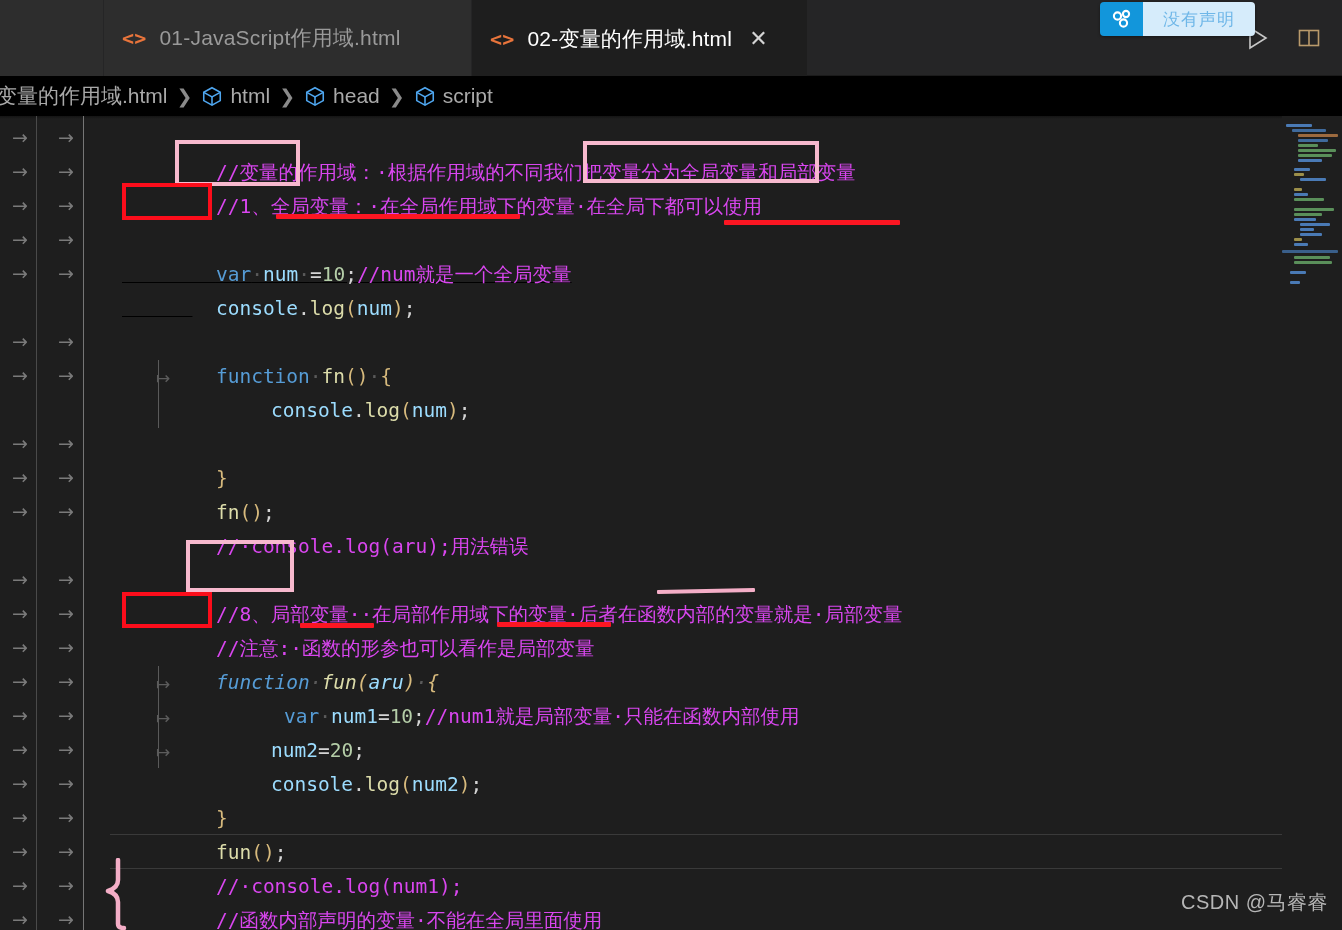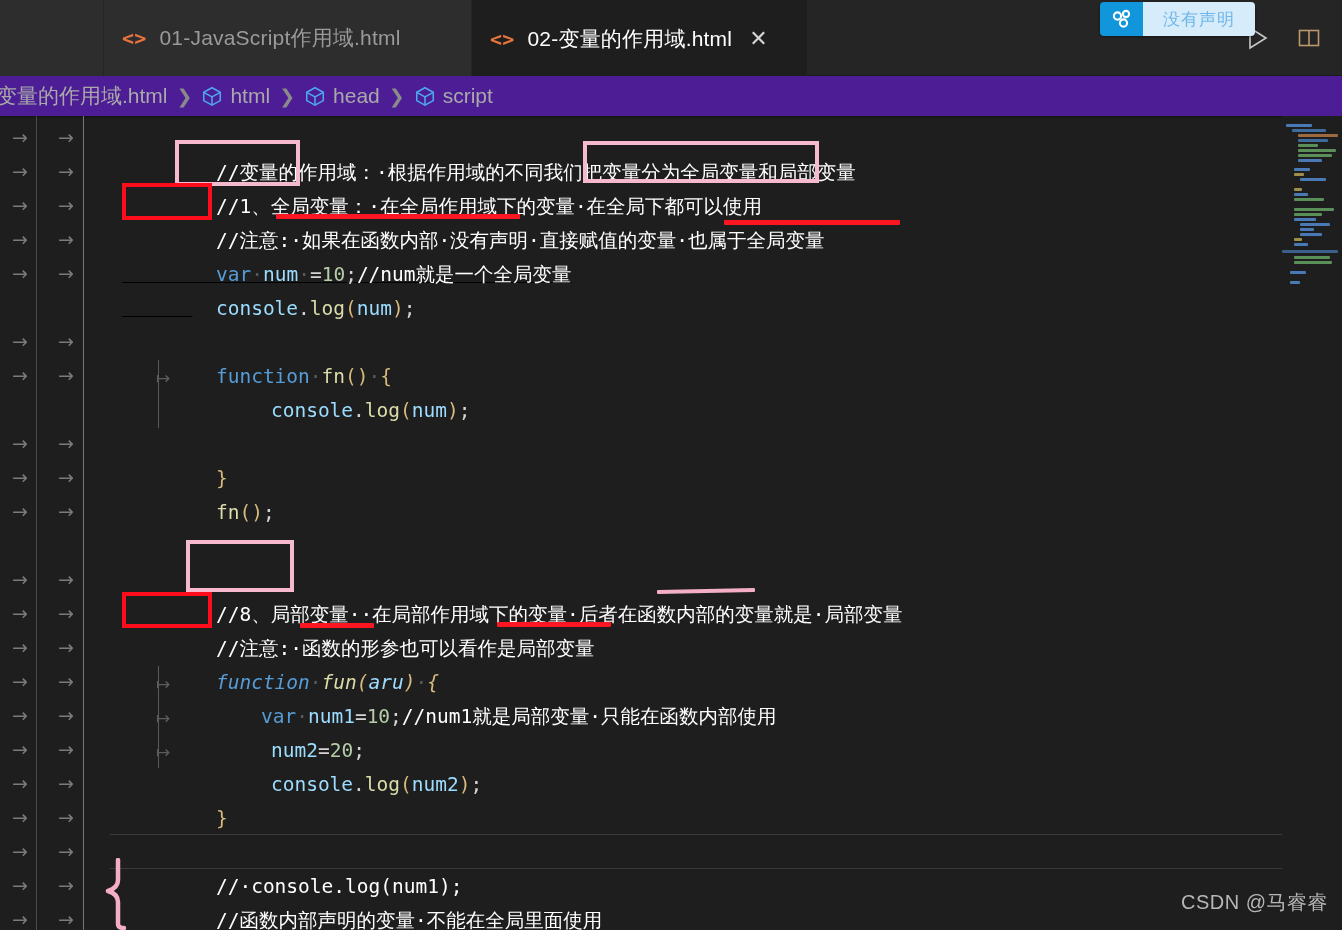--- a/index.html
+++ b/index.html
@@ -96,21 +96,21 @@
     color: #6fb7e8;
     font-size: 17px;
     display: flex; align-items: center; justify-content: center;
     letter-spacing: 1px;
   }
 
   
   .breadcrumb {
     position: absolute; left: 0; top: 76px;
     width: 1342px; height: 40px;
-    background: #4c1d95;
+    background: #000000;
     display: flex; align-items: center;
     padding-left: 0px;
     font-size: 21px;
     color: #a9a9a9;
     overflow: hidden;
     white-space: nowrap;
   }
   .bc-item { display: flex; align-items: center; }
   .bc-sep { color: #8a8a8a; margin: 0 9px; font-size: 19px; }
   .bc-cube { width: 22px; height: 22px; margin-right: 7px; display: block; }
@@ -146,21 +146,21 @@
     font-family: "DejaVu Sans Mono", monospace;
     font-size: 19.5px;
   }
   .line {
     position: absolute; left: 122px;
     height: 34px;
     line-height: 34px;
     white-space: pre;
   }
   
-  .c-com   { color: #ffffff; }
+  .c-com   { color: #d946ef; }
   .c-kw    { color: #569cd6; }
   .c-var   { color: #9cdcfe; }
   .c-num   { color: #b5cea8; }
   .c-fn    { color: #dcdcaa; }
   .c-plain { color: #d4d4d4; }
   .c-dot   { color: #5a5a5a; }
   .c-brace { color: #d7ba7d; }
 
   .indent-guide {
     position: absolute;
@@ -353,23 +353,20 @@
     <div class="code">
 
       <div class="line" style="top:6px;">
         <span class="c-com">//变量的作用域：·根据作用域的不同我们把变量分为全局变量和局部变量</span>
       </div>
 
       <div class="line" style="top:40px;">
         <span class="c-com">//1、全局变量：·在全局作用域下的变量·在全局下都可以使用</span>
       </div>
 
-      <div class="line" style="top:74px;">
-        <span class="c-com">//注意:·如果在函数内部·没有声明·直接赋值的变量·也属于全局变量</span>
-      </div>
 
       <div class="line" style="top:108px;text-decoration:underline;">
         <span class="c-kw">var</span><span class="c-dot">·</span><span class="c-var">num</span><span class="c-dot">·</span><span class="c-plain">=</span><span class="c-num">10</span><span class="c-plain">;</span><span class="c-com">//num就是一个全局变量</span>
       </div>
 
       <div class="line" style="top:142px;">
         <span class="c-var">console</span><span class="c-plain">.</span><span class="c-fn">log</span><span class="c-brace">(</span><span class="c-var">num</span><span class="c-brace">)</span><span class="c-plain">;</span>
       </div>
 
       <div class="line" style="top:210px;">
@@ -381,49 +378,55 @@
       </div>
 
       <div class="line" style="top:312px;">
         <span class="c-brace">}</span>
       </div>
 
       <div class="line" style="top:346px;">
         <span class="c-fn">fn</span><span class="c-brace">()</span><span class="c-plain">;</span>
       </div>
 
+      <div class="line" style="top:380px;">
+        <span class="c-com">//·console.log(aru);用法错误</span>
+      </div>
 
       <div class="line" style="top:448px;">
         <span class="c-com">//8、局部变量··在局部作用域下的变量·后者在函数内部的变量就是·局部变量</span>
       </div>
 
       <div class="line" style="top:482px;">
         <span class="c-com">//注意:·函数的形参也可以看作是局部变量</span>
       </div>
 
       <div class="line" style="top:516px;font-style:italic;">
         <span class="c-kw">function</span><span class="c-dot">·</span><span class="c-fn">fun</span><span class="c-brace">(</span><span class="c-var">aru</span><span class="c-brace">)</span><span class="c-dot">·</span><span class="c-brace">{</span>
       </div>
 
-      <div class="line" style="top:550px; left:167px;text-align:right;">
+      <div class="line" style="top:550px; left:190px;text-align:right;">
         <span class="c-kw">var</span><span class="c-dot">·</span><span class="c-var">num1</span><span class="c-plain">=</span><span class="c-num">10</span><span class="c-plain">;</span><span class="c-com">//num1就是局部变量·只能在函数内部使用</span>
       </div>
 
       <div class="line" style="top:584px; left:177px;">
         <span class="c-var">num2</span><span class="c-plain">=</span><span class="c-num">20</span><span class="c-plain">;</span>
       </div>
 
       <div class="line" style="top:618px; left:177px;">
         <span class="c-var">console</span><span class="c-plain">.</span><span class="c-fn">log</span><span class="c-brace">(</span><span class="c-var">num2</span><span class="c-brace">)</span><span class="c-plain">;</span>
       </div>
 
       <div class="line" style="top:652px;">
         <span class="c-brace">}</span>
       </div>
 
+      <div class="line" style="top:686px;">
+        <span class="c-fn">fun</span><span class="c-brace">()</span><span class="c-plain">;</span>
+      </div>
 
       <div class="line" style="top:720px;">
         <span class="c-com">//·console.log(num1);</span>
       </div>
 
       <div class="line" style="top:754px;">
         <span class="c-com">//函数内部声明的变量·不能在全局里面使用</span>
       </div>
 
       <div class="line" style="top:788px;">

